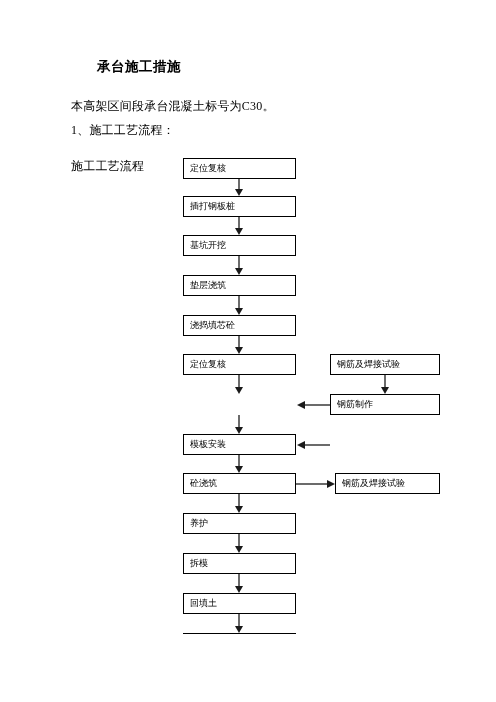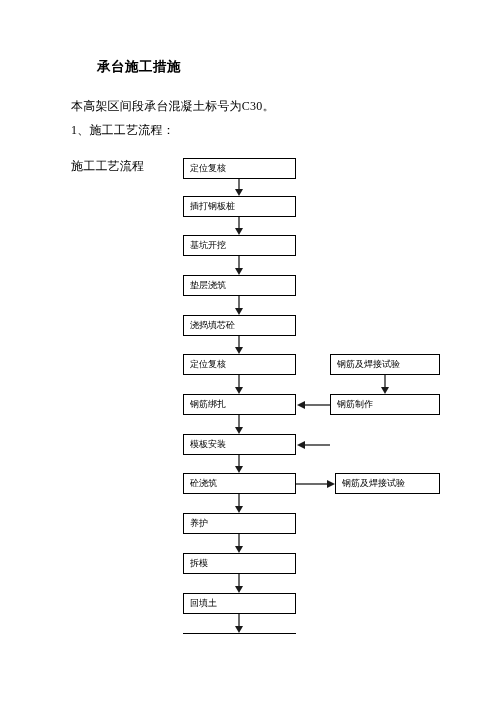--- a/index.html
+++ b/index.html
@@ -159,21 +159,20 @@
   <div class="body-line l3">施工工艺流程</div>
 
   <div id="flow">
 
     <div class="node col-left" style="top:158px">定位复核</div>
     <div class="node col-left" style="top:196px">插打钢板桩</div>
     <div class="node col-left" style="top:235px">基坑开挖</div>
     <div class="node col-left" style="top:275px">垫层浇筑</div>
     <div class="node col-left" style="top:315px">浇捣填芯砼</div>
     <div class="node col-left" style="top:354px">定位复核</div>
-    <div class="node col-left" style="top:394px">钢筋绑扎</div>
     <div class="node col-left" style="top:434px">模板安装</div>
     <div class="node col-left" style="top:473px">砼浇筑</div>
     <div class="node col-left" style="top:513px">养护</div>
     <div class="node col-left" style="top:553px">拆模</div>
     <div class="node col-left" style="top:593px">回填土</div>
 
     <div class="node col-right" style="top:394px">钢筋制作</div>
     <div class="node col-right" style="top:354px">钢筋及焊接试验</div>
     <div class="node col-right wide" style="top:473px">钢筋及焊接试验</div>
 

